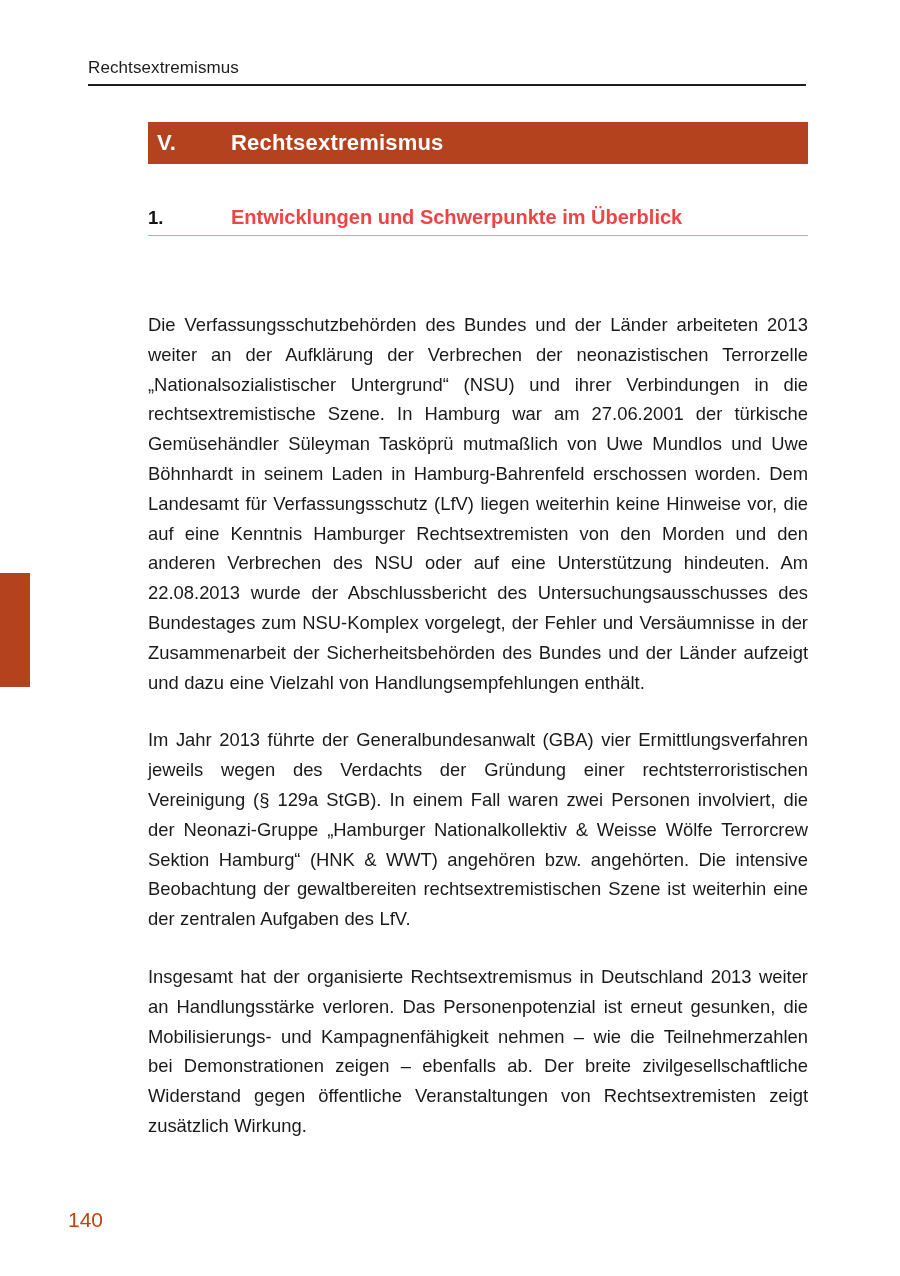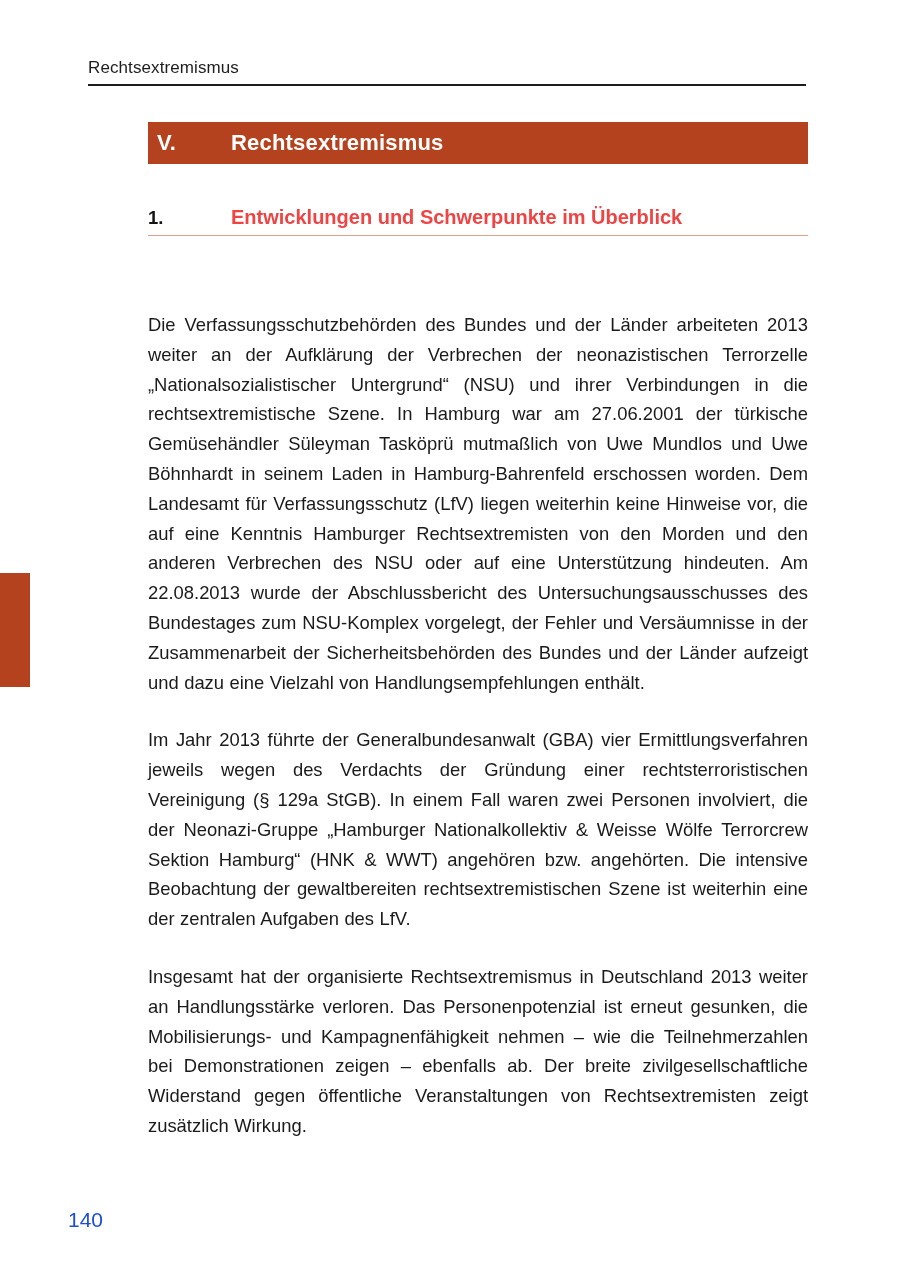--- a/index.html
+++ b/index.html
@@ -120,21 +120,21 @@
   .body-column p:last-child {
     margin-bottom: 0;
   }
 
   
   .folio {
     position: absolute;
     left: 68px;
     top: 1208px;
     font-size: 21px;
-    color: #1d4ed8;
+    color: #c2410c;
   }
 </style>
 </head>
 <body>
 
 <div class="edge-tab"></div>
 
 <div class="running-header">
   <span class="rh-text">Rechtsextremismus</span>
   <span class="rh-rule"></span>

